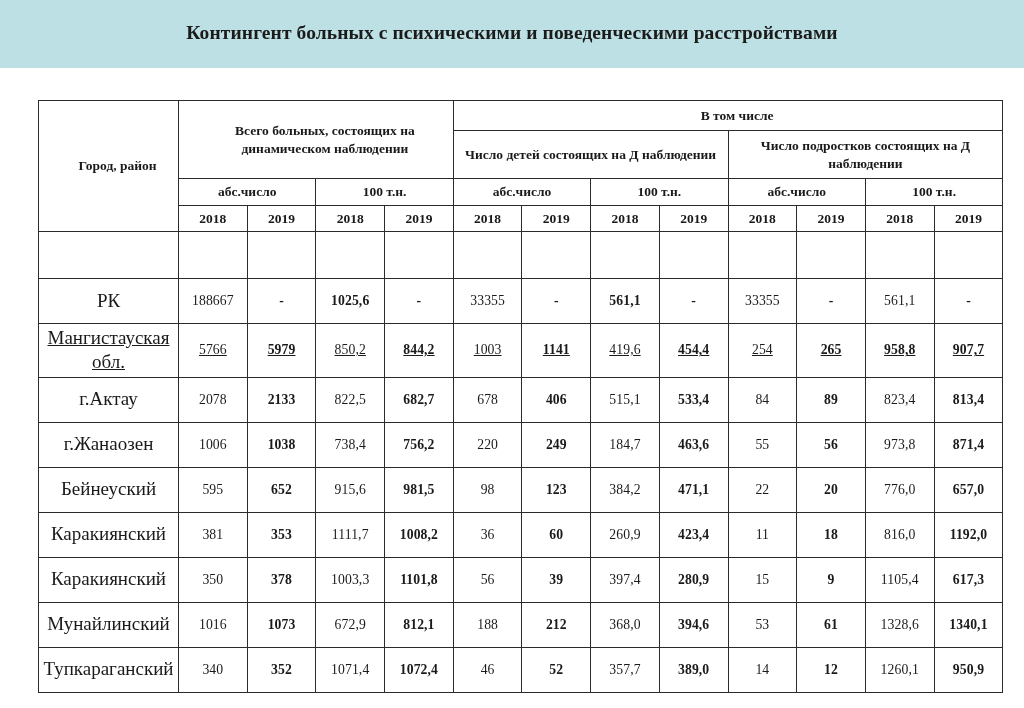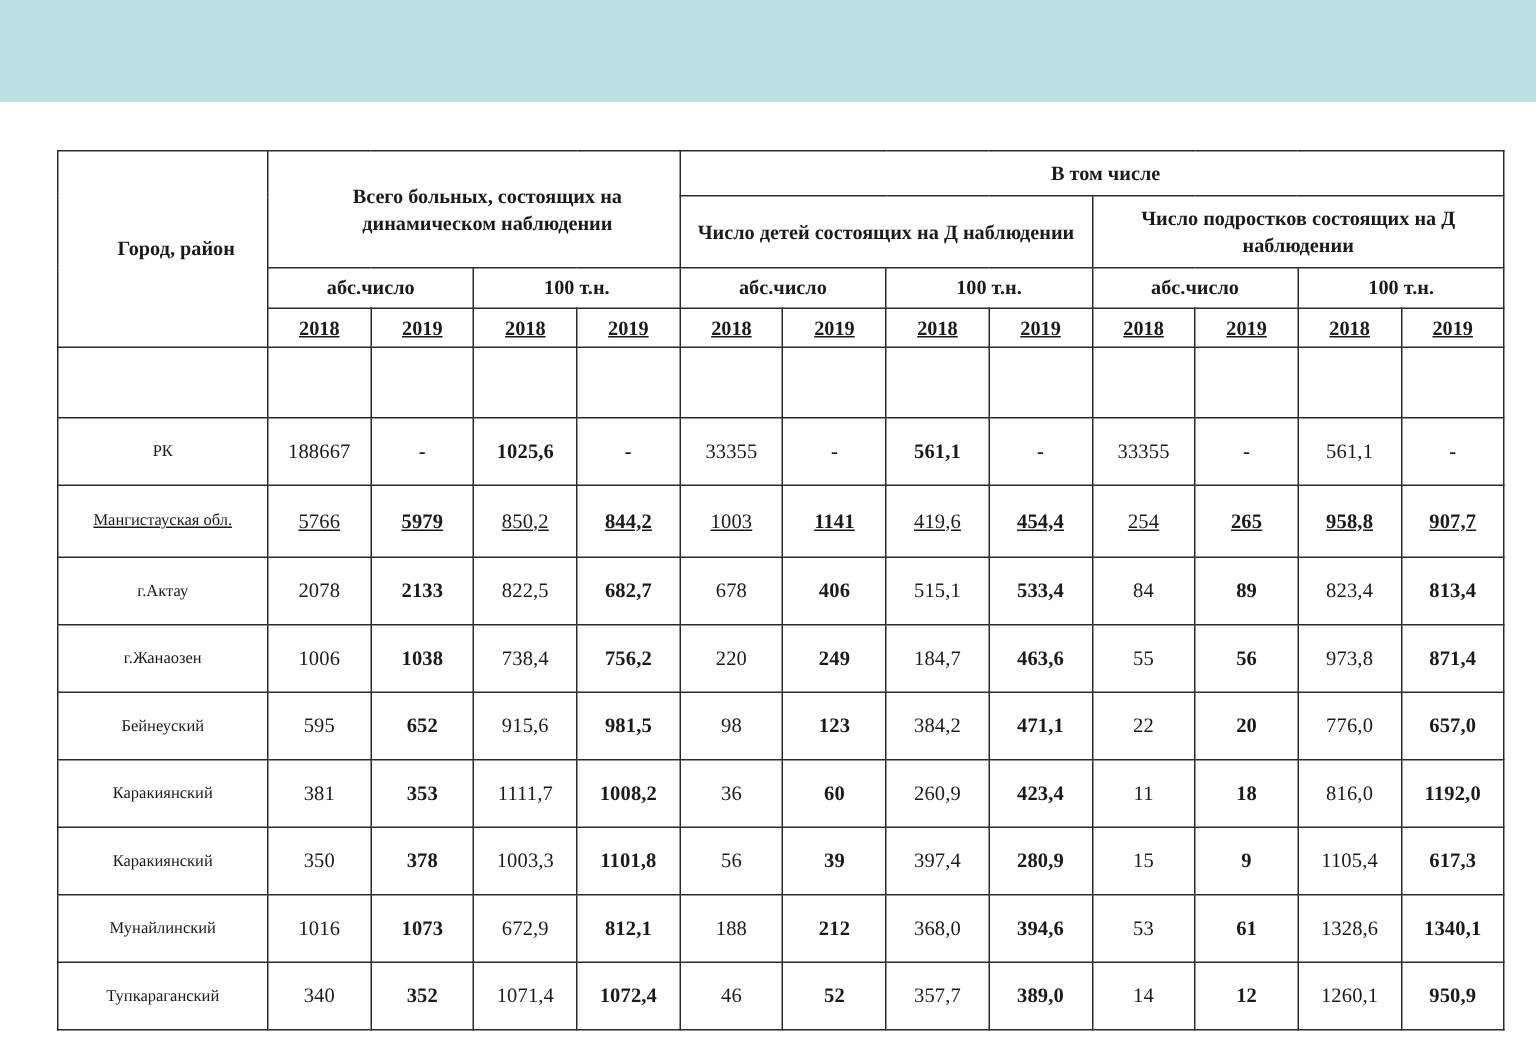--- a/index.html
+++ b/index.html
@@ -69,51 +69,52 @@
   th.year      { font-size: 13.5px; }
 
   
   col.c-region { width: 140px; }
   col.c-num    { width: 68.7px; }
 
   td.region {
     text-align: left;
     padding-left: 7px;
     padding-right: 4px;
-    font-size: 11px;
+    font-size: 19px;
     line-height: 1.28;
     font-weight: normal;
   }
   td.num {
     font-size: 13.7px;
     font-weight: normal;
     letter-spacing: 0.1px;
   }
   td.num.b { font-weight: bold; }
 
   
   tr.r-grouptop th { height: 30px; padding-left: 21px; }
   tr.r-sub th      { height: 48px; }
   tr.r-unit th     { height: 27px; }
-  tr.r-year th     { height: 26px; text-decoration: underline; }
+  tr.r-year th     { height: 26px; }
   tr.r-spacer td   { height: 47px; }
   tr.r-data td     { height: 45px; }
   tr.r-data.tall td { height: 48px; text-decoration: underline; }
 
   th.region-head {
     font-size: 14px;
     vertical-align: top;
     padding-top: 6px;
   }
 </style>
 </head>
 <body>
 
 <div class="title-band">
   <div class="title-text">
+    <div>Контингент больных с психическими и поведенческими расстройствами</div>
   </div>
 </div>
 
 <div class="table-wrap">
   <table class="report">
     <colgroup>
       <col class="c-region">
       <col class="c-num">
         <col class="c-num">
         <col class="c-num">

